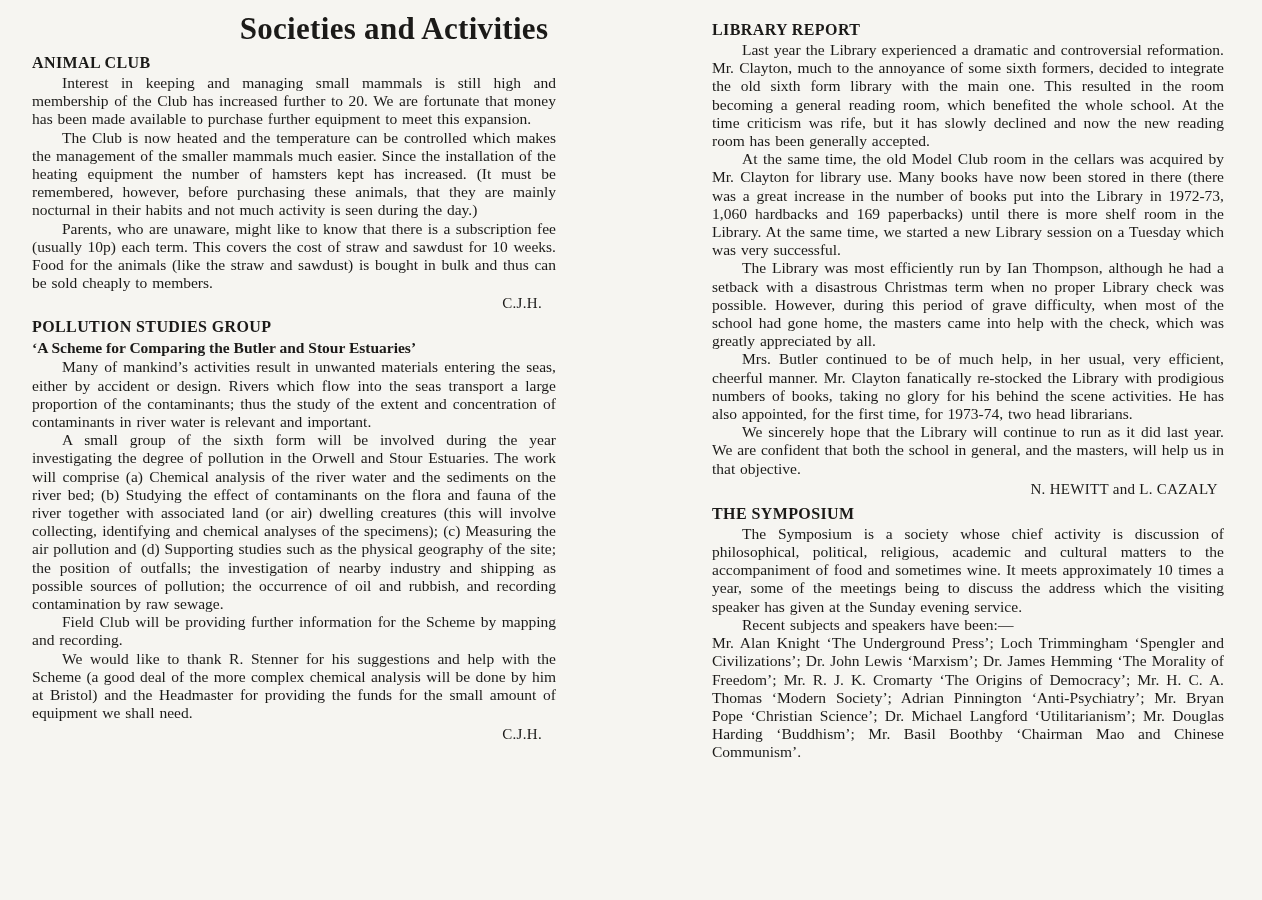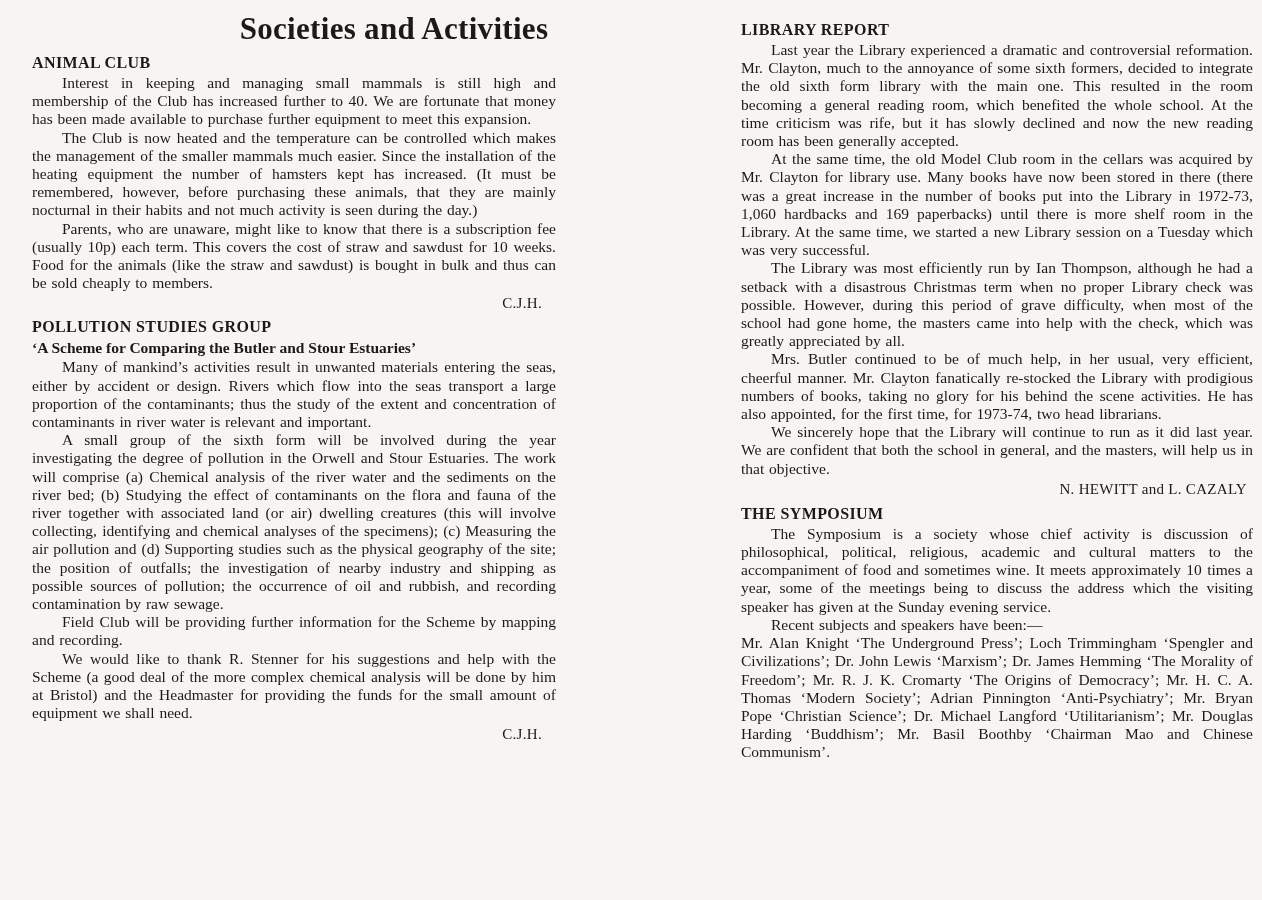--- a/index.html
+++ b/index.html
@@ -13,21 +13,21 @@
     font-family: "Liberation Serif", serif;
     color: #1b1a18;
     position: relative;
     overflow: hidden;
   }
   .col {
     position: absolute;
     top: 0;
   }
   .col-left  { left: 32px;  width: 524px; top: 12px; }
-  .col-right { left: 741px; width: 512px; top: 14px; }
+  .col-right { left: 712px; width: 512px; top: 14px; }
   .page-title {
     font-size: 31px;
     font-weight: bold;
     line-height: 34px;
     margin: 0 0 7px 0;
     text-align: center;
     transform: translateX(100px);
     letter-spacing: 0.3px;
     white-space: nowrap;
   }
@@ -67,21 +67,21 @@
 </head>
 <body>
 
 <div class="page">
 
   <div class="col col-left">
     <h1 class="page-title">Societies and Activities</h1>
 
     <section class="section section-animal-club">
       <h2 class="section-heading">ANIMAL CLUB</h2>
-      <p class="para">Interest in keeping and managing small mammals is still high and membership of the Club has increased further to 40. We are fortunate that money has been made available to purchase further equipment to meet this expansion.</p>
+      <p class="para">Interest in keeping and managing small mammals is still high and membership of the Club has increased further to 20. We are fortunate that money has been made available to purchase further equipment to meet this expansion.</p>
       <p class="para">The Club is now heated and the temperature can be controlled which makes the management of the smaller mammals much easier. Since the installation of the heating equipment the number of hamsters kept has increased. (It must be remembered, however, before purchasing these animals, that they are mainly nocturnal in their habits and not much activity is seen during the day.)</p>
       <p class="para">Parents, who are unaware, might like to know that there is a subscription fee (usually 10p) each term. This covers the cost of straw and sawdust for 10 weeks. Food for the animals (like the straw and sawdust) is bought in bulk and thus can be sold cheaply to members.</p>
       <div class="signature">C.J.H.</div>
     </section>
 
     <section class="section section-pollution-studies">
       <h2 class="section-heading">POLLUTION STUDIES GROUP</h2>
       <h3 class="section-subheading">‘A Scheme for Comparing the Butler and Stour Estuaries’</h3>
       <p class="para">Many of mankind’s activities result in unwanted materials entering the seas, either by accident or design. Rivers which flow into the seas transport a large proportion of the contaminants; thus the study of the extent and concentration of contaminants in river water is relevant and important.</p>
       <p class="para">A small group of the sixth form will be involved during the year investigating the degree of pollution in the Orwell and Stour Estuaries. The work will comprise (a) Chemical analysis of the river water and the sediments on the river bed; (b) Studying the effect of contaminants on the flora and fauna of the river together with associated land (or air) dwelling creatures (this will involve collecting, identifying and chemical analyses of the specimens); (c) Measuring the air pollution and (d) Supporting studies such as the physical geography of the site; the position of outfalls; the investigation of nearby industry and shipping as possible sources of pollution; the occurrence of oil and rubbish, and recording contamination by raw sewage.</p>

